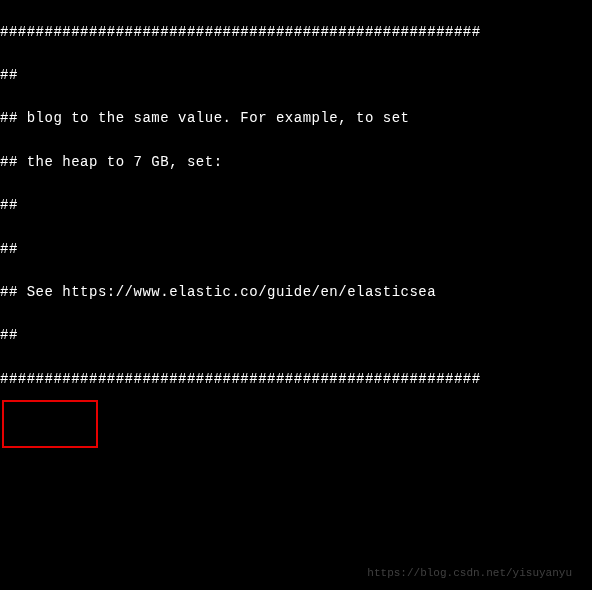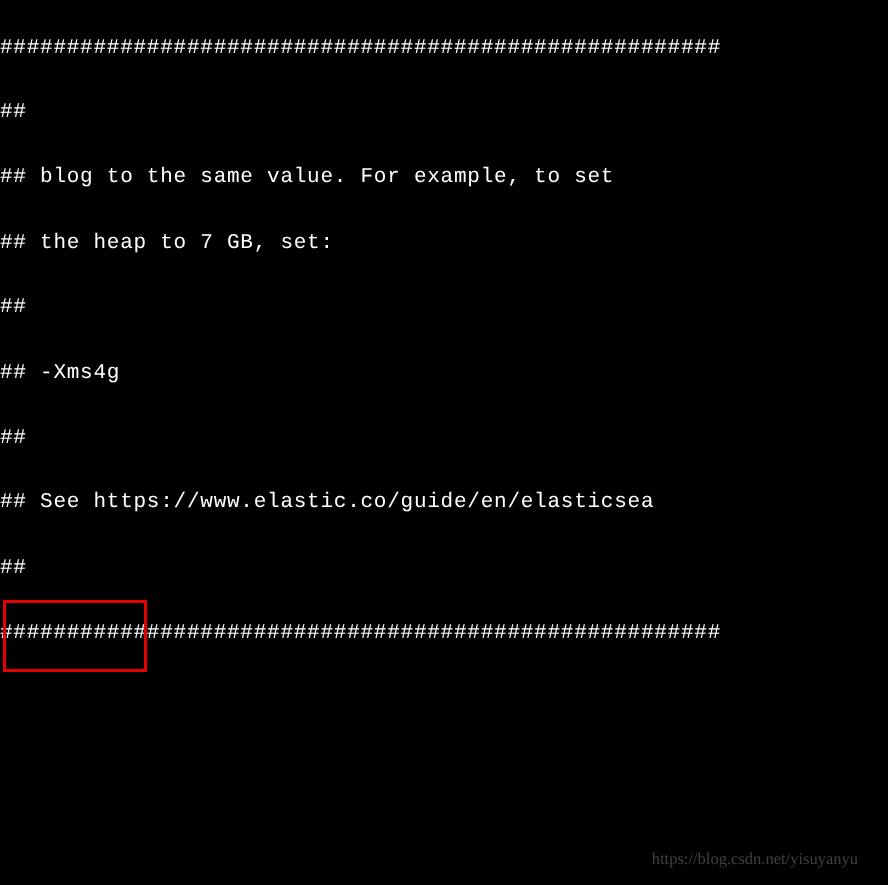--- a/index.html
+++ b/index.html
@@ -34,34 +34,33 @@
       width: 96px;
       height: 48px;
       pointer-events: none;
     }
     .watermark {
       position: absolute;
       right: 20px;
       bottom: 8px;
       color: rgba(180,180,180,0.35);
       font-size: 11px;
-      font-family: Liberation Serif, serif;
+      font-family: Liberation Mono, monospace;
       letter-spacing: 0;
     }
   </style>
 </head>
 <body>
 
 <div class="terminal">
 <span class="line">######################################################</span>
 <span class="line">##</span>
 <span class="line">## blog to the same value. For example, to set</span>
 <span class="line">## the heap to 7 GB, set:</span>
 <span class="line">##</span>
-<span class="line">## -Xms4g</span>
 <span class="line">##</span>
 <span class="line">## See https://www.elastic.co/guide/en/elasticsea</span>
 <span class="line">##</span>
 <span class="line">######################################################</span>
 <span class="line"></span>
 
 
 <span class="line"></span>
 
 

